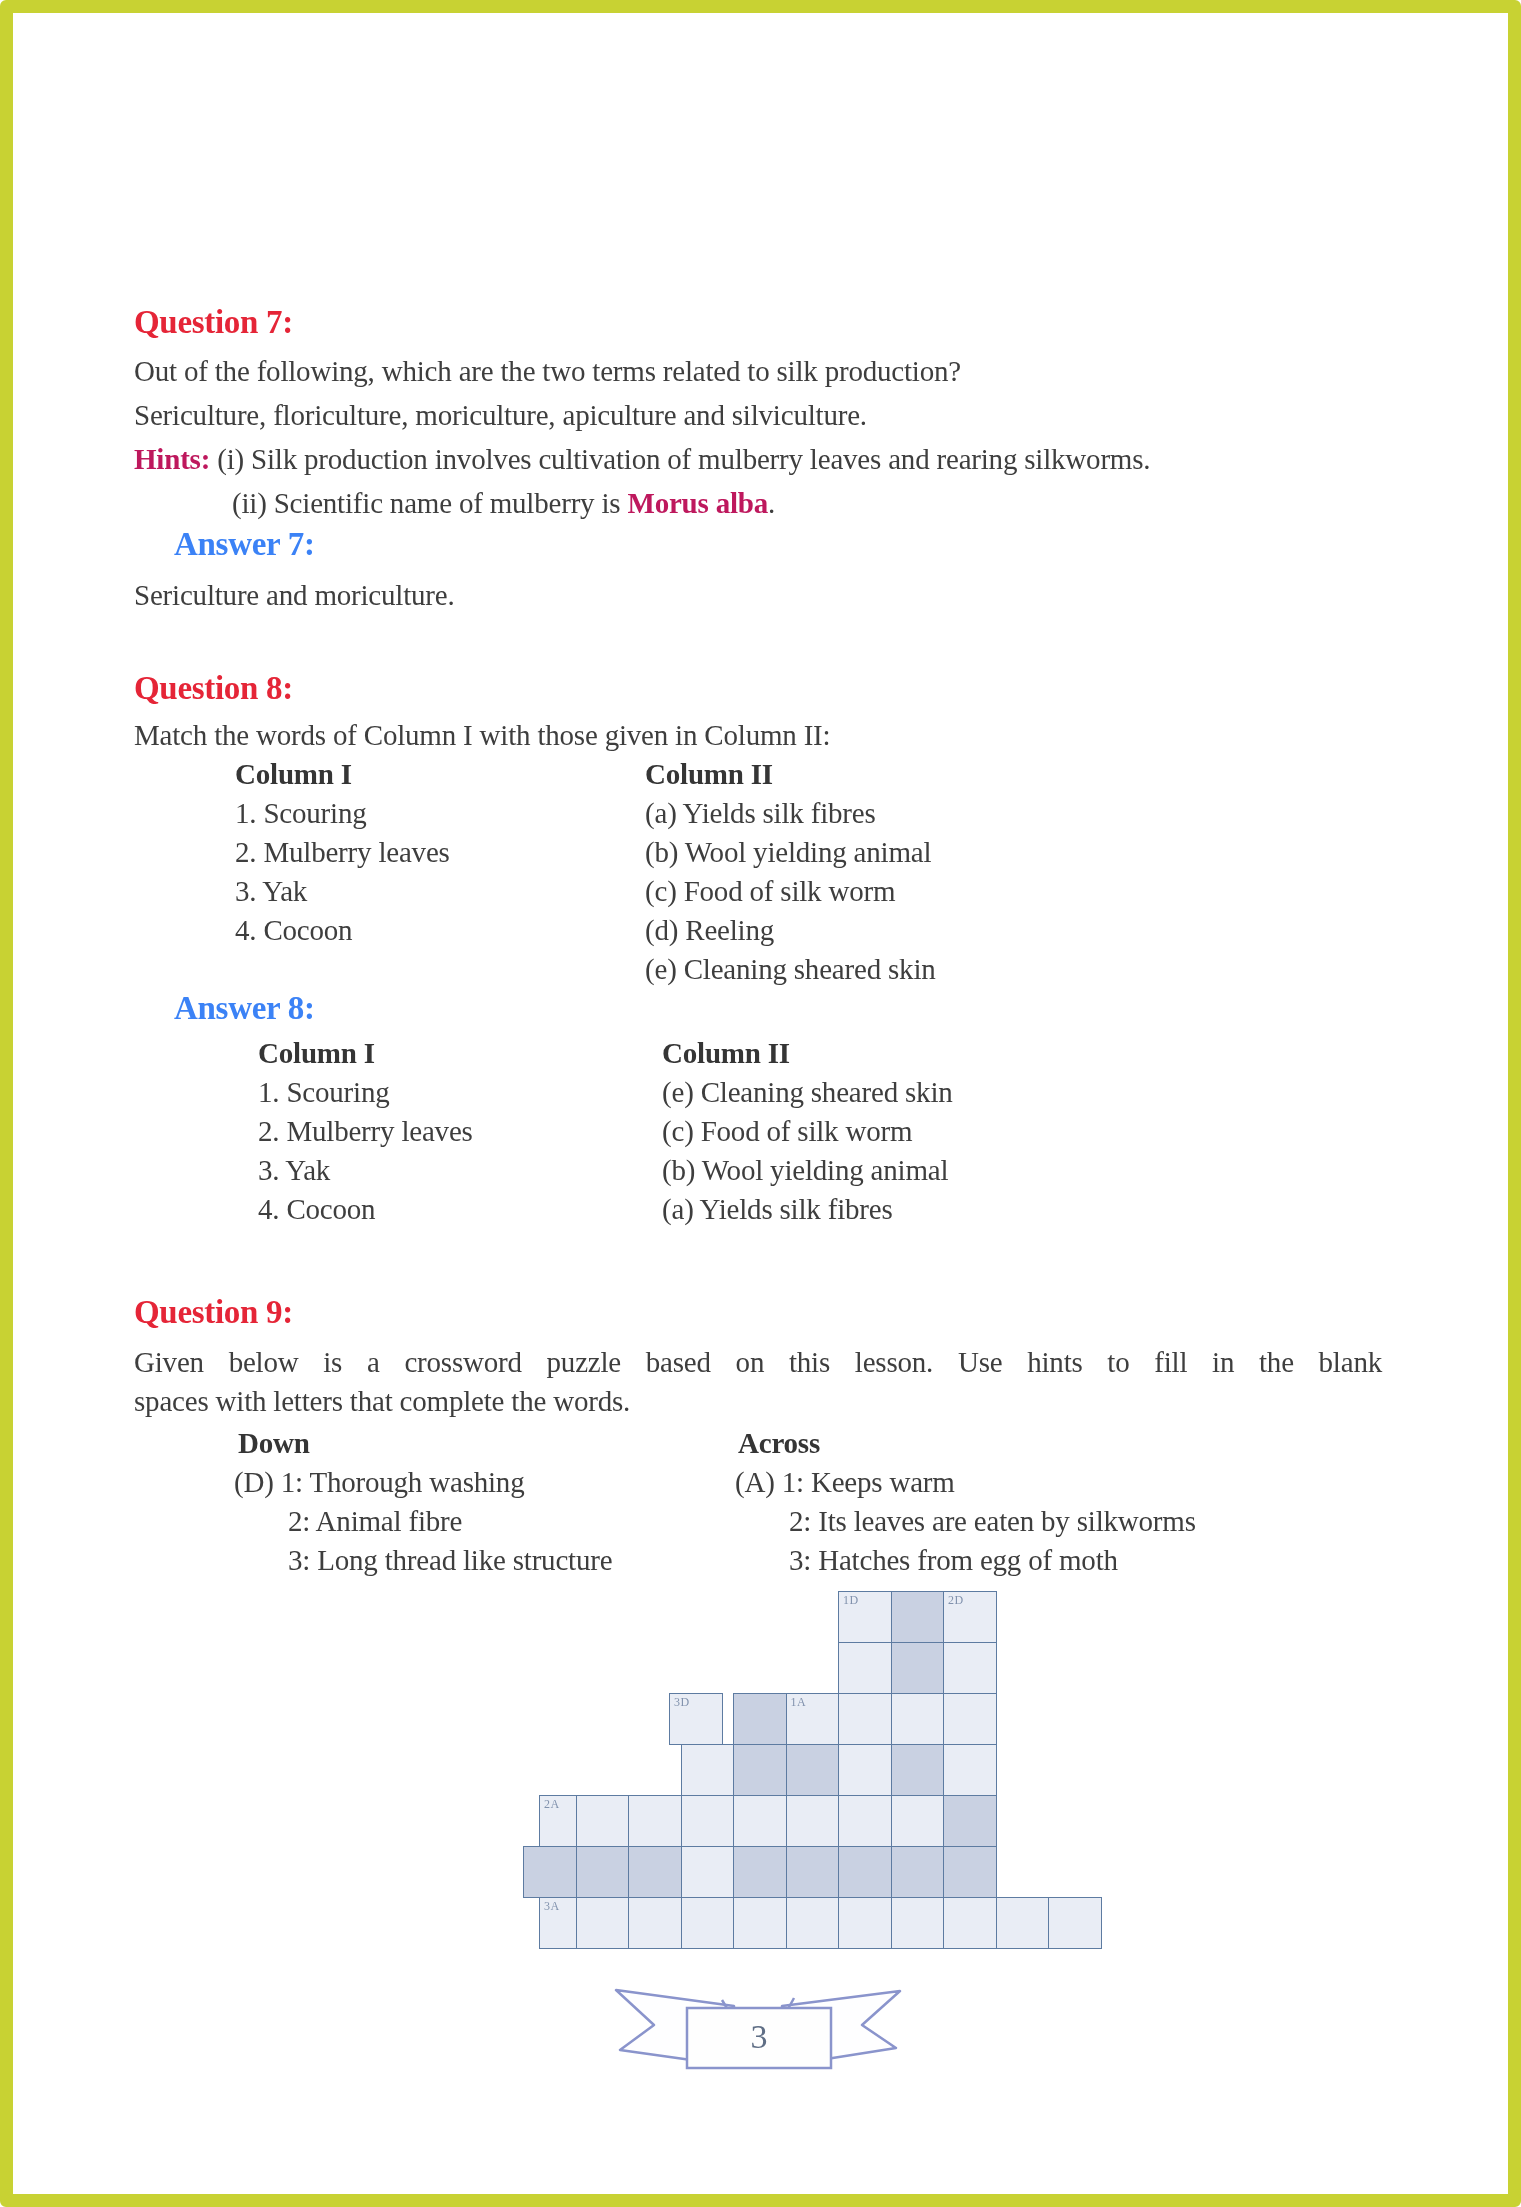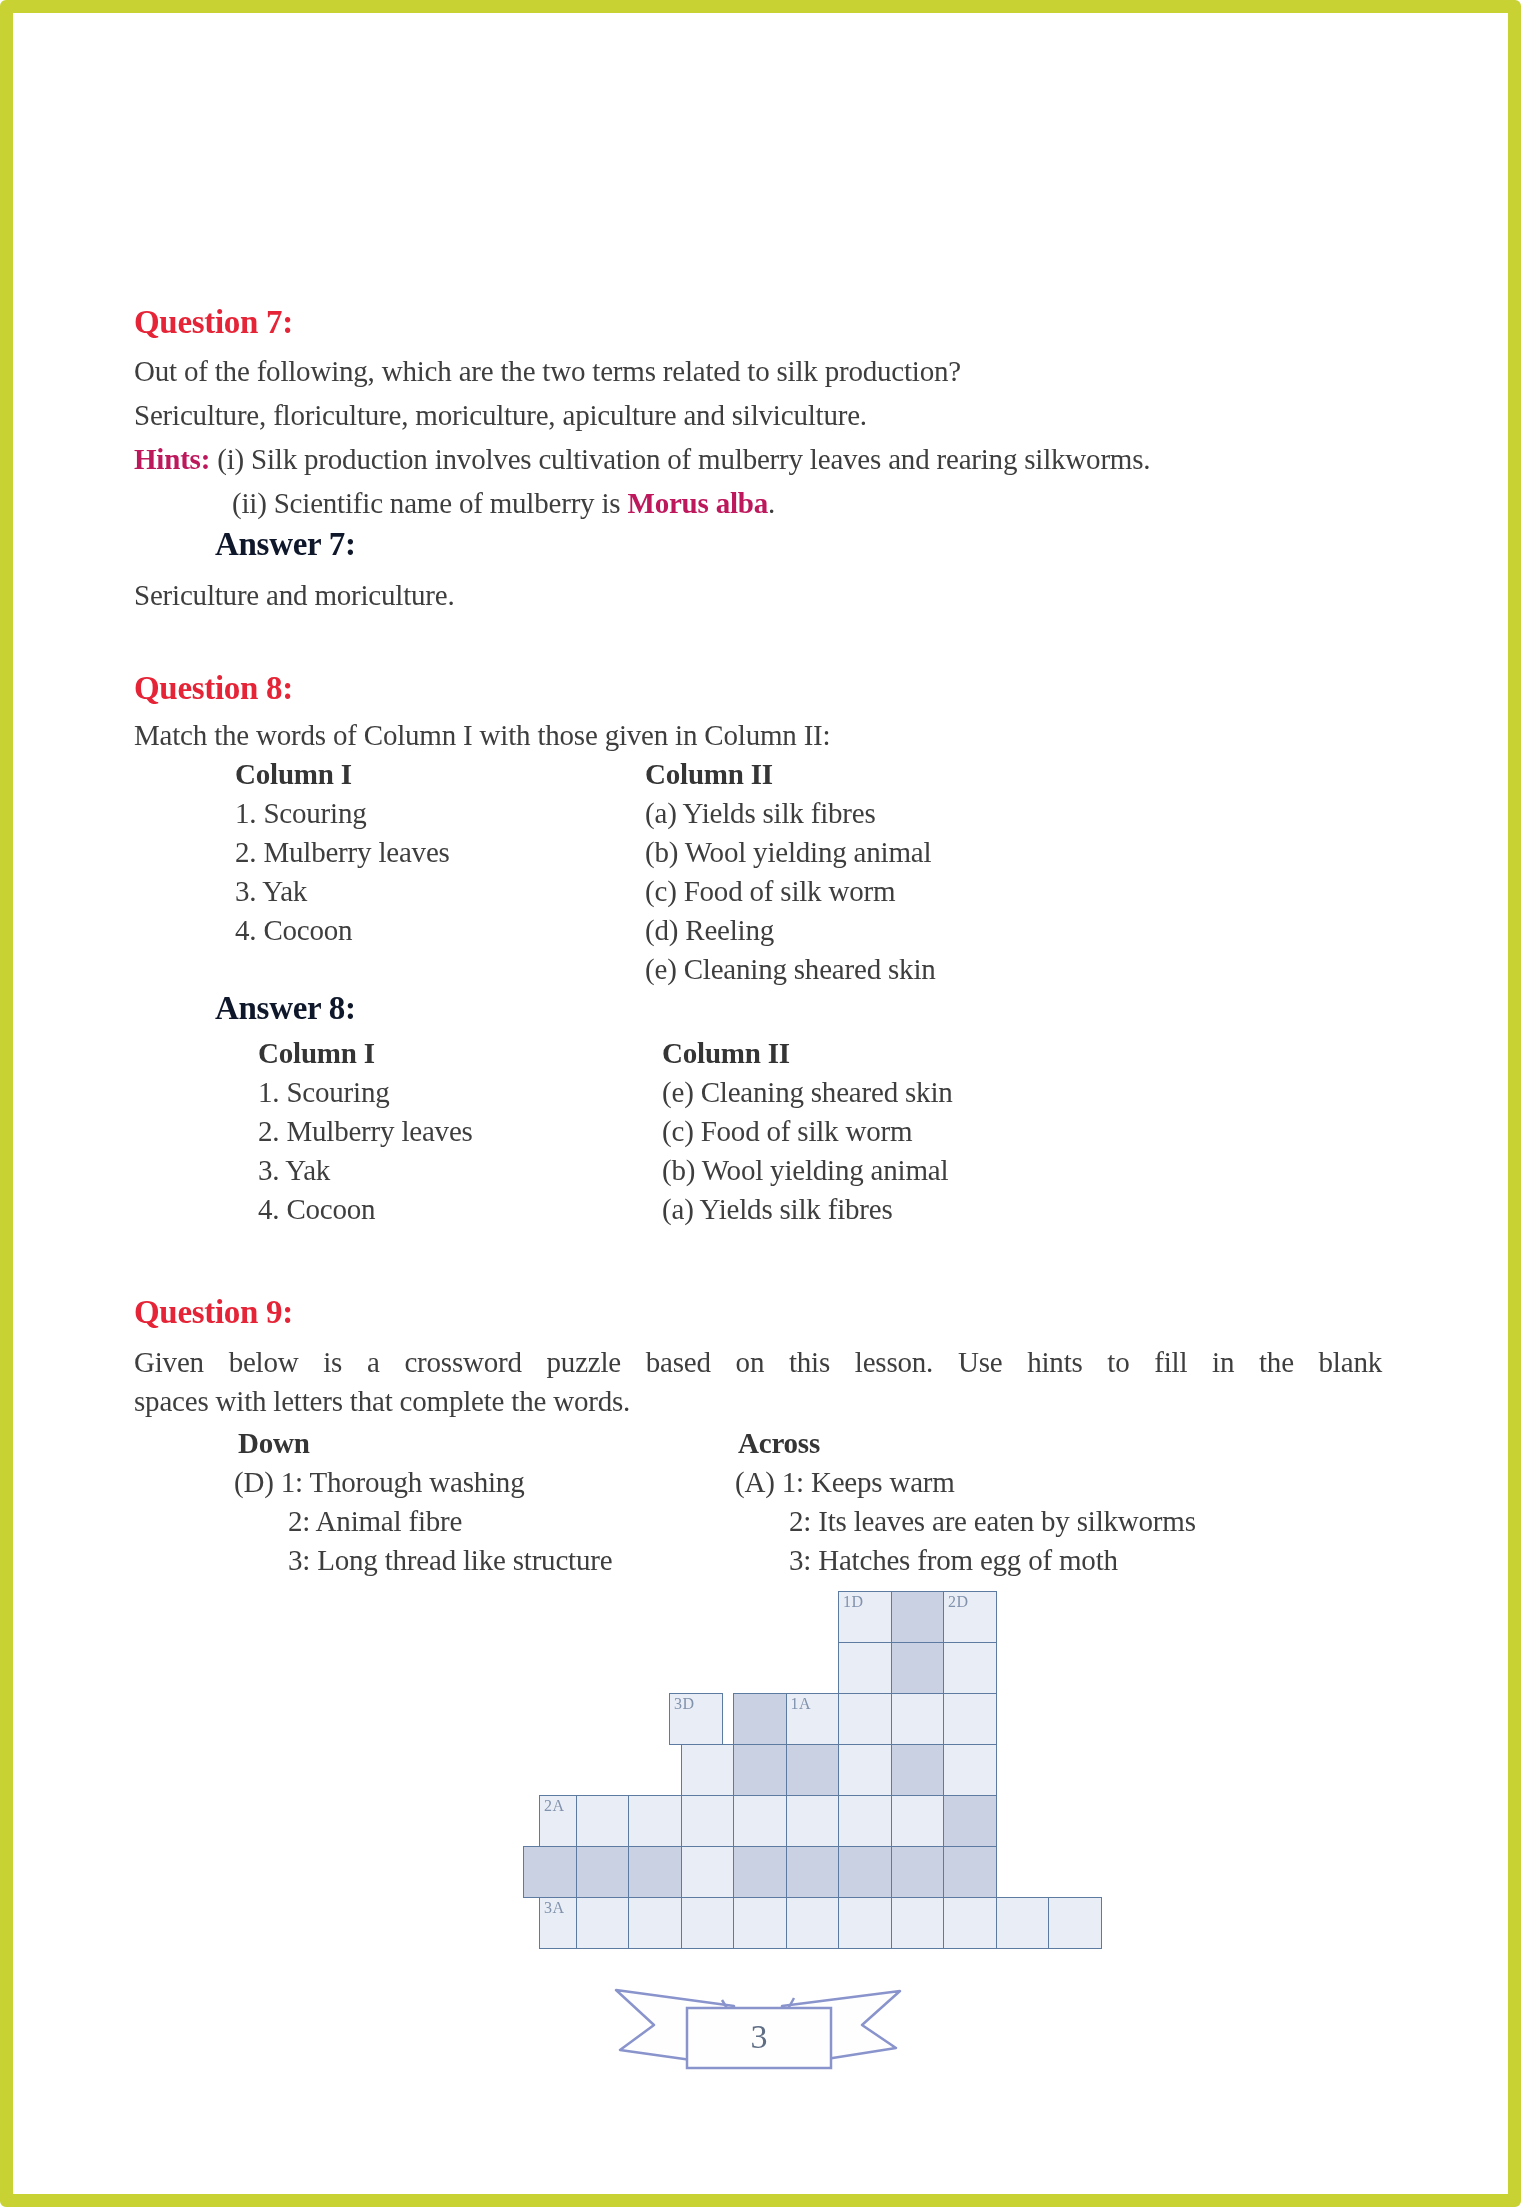--- a/index.html
+++ b/index.html
@@ -4,41 +4,41 @@
 <style>
   html,body{margin:0;padding:0;}
   body{
     width:1521px;height:2207px;position:relative;background:#ffffff;
     font-family:"Liberation Serif","DejaVu Serif",serif;color:#3e3e3e;
     overflow:hidden;
   }
   .frame{position:absolute;inset:0;border:13px solid #c8d233;border-radius:6px;pointer-events:none;z-index:50;}
   .abs{position:absolute;}
   .qhead{font-size:33px;font-weight:bold;color:#e52537;letter-spacing:-0.3px;}
-  .ahead{font-size:33px;font-weight:bold;color:#0f172a;letter-spacing:-0.3px;margin-left:41px;}
+  .ahead{font-size:33px;font-weight:bold;color:#3b82f6;letter-spacing:-0.3px;}
   .body-line{font-size:29px;line-height:39px;letter-spacing:-0.2px;white-space:nowrap;}
   .wrap-just{font-size:29px;line-height:40px;letter-spacing:-0.2px;text-align:justify;text-align-last:justify;}
   b{color:#be185d;}
   .colhead{font-weight:bold;color:#353535;}
   .match-table{position:absolute;font-size:29px;line-height:39px;letter-spacing:-0.2px;}
   .mrow{display:flex;}
   .mc1{width:var(--c1w,410px);flex:0 0 auto;white-space:nowrap;}
   .mc2{white-space:nowrap;}
   .hint-list{position:absolute;font-size:29px;line-height:39px;letter-spacing:-0.2px;}
   .hint-line{white-space:nowrap;}
   .hint-line.indent{padding-left:54px;}
   
   #crossword-grid{position:absolute;left:523px;top:1591px;width:580px;height:359px;}
   .cw-cell{
     position:absolute;width:54px;height:52px;box-sizing:border-box;
     border:1.5px solid #5d7ba1;background:#e9edf5;
   }
   .cw-cell.dark{background:#c9d1e2;}
   .cw-label{
-    position:absolute;top:1px;left:4px;font-size:16px;color:#8192ad;
+    position:absolute;top:1px;left:4px;font-size:12px;color:#8192ad;
     font-family:"Liberation Serif","DejaVu Serif",serif;letter-spacing:0.5px;
   }
   
   .ribbon{position:absolute;left:612px;top:1982px;width:292px;height:92px;}
   .ribbon-number{
     position:absolute;left:687px;top:2008px;width:144px;height:58px;
     display:flex;align-items:center;justify-content:center;
     font-size:34px;color:#5f6e85;
   }
 </style>

